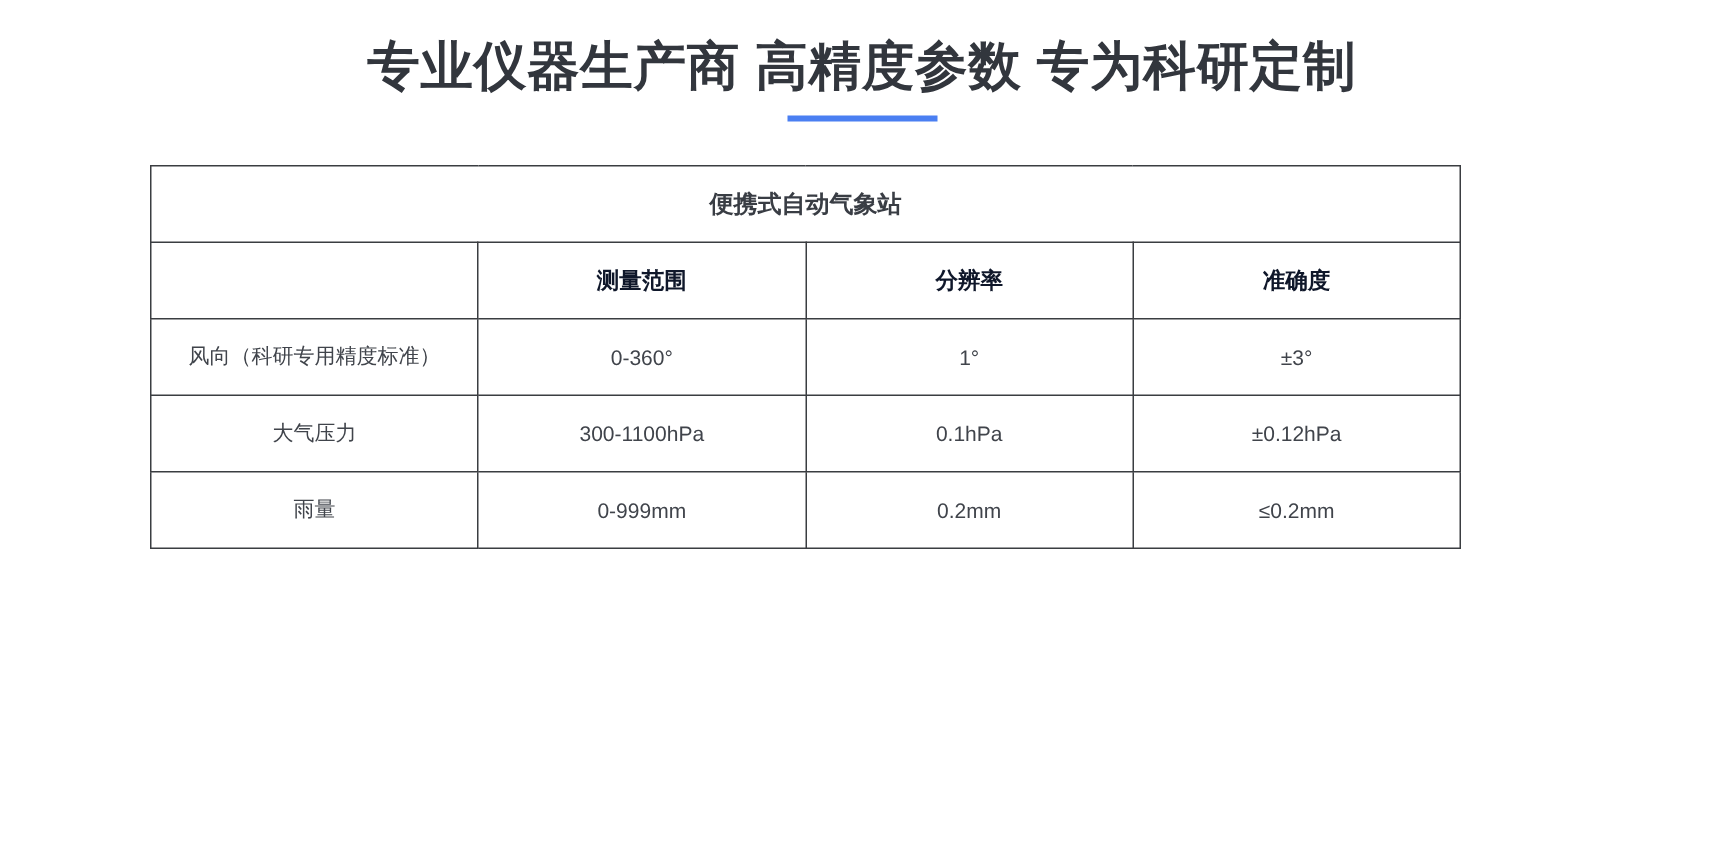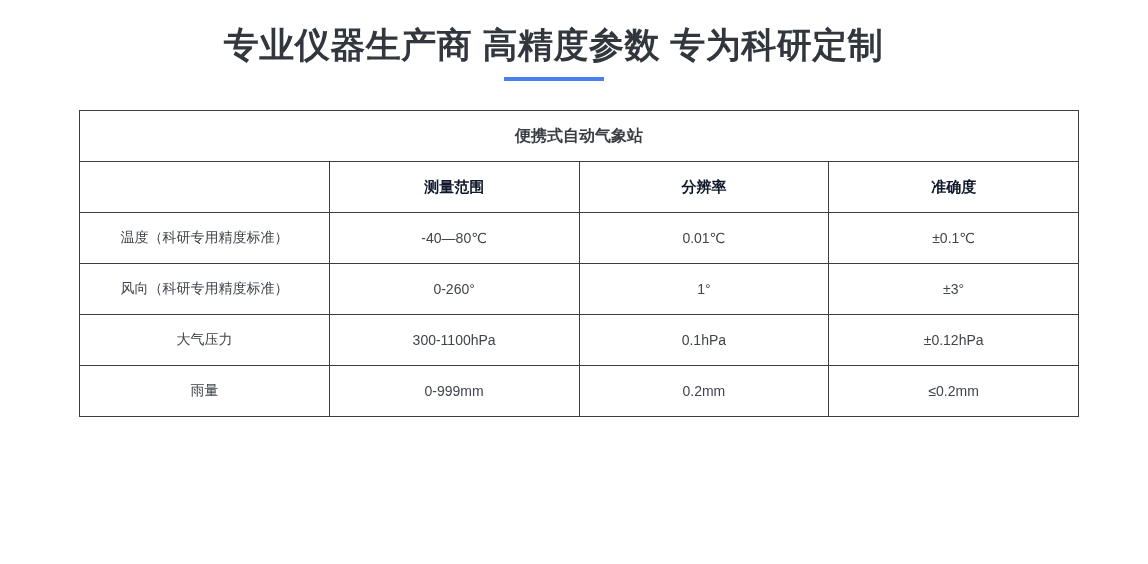--- a/index.html
+++ b/index.html
@@ -8,21 +8,21 @@
     padding: 0;
     background: #ffffff;
     font-family: "Liberation Sans", "DejaVu Sans", sans-serif;
   }
   body {
     width: 1148px;
     height: 564px;
     overflow: hidden;
   }
   .content {
-    margin-left: 79px;
+    margin-left: 100px;
     width: 949px;
   }
   .page-heading {
     margin: 0;
     padding-top: 26px;
     text-align: center;
     font-size: 35px;
     line-height: 38px;
     font-weight: 700;
     color: #32363d;
@@ -30,21 +30,21 @@
     white-space: nowrap;
   }
   .heading-underline {
     width: 100px;
     height: 4px;
     margin: 13px auto 0 auto;
     background: #4a7ff2;
   }
   table.spec-table {
     margin-top: 29px;
-    width: 1000px;
+    width: 874px;
     border-collapse: collapse;
     table-layout: fixed;
     color: #40444b;
   }
   table.spec-table th,
   table.spec-table td {
     border: 1px solid #3a3d41;
     height: 51px;
     text-align: center;
     vertical-align: middle;
@@ -80,32 +80,26 @@
       <tr>
         <th colspan="4" class="table-title-cell">便携式自动气象站</th>
       </tr>
       <tr>
         <th class="col-header"></th>
         <th class="col-header">测量范围</th>
         <th class="col-header">分辨率</th>
         <th class="col-header">准确度</th>
       </tr>
 
-      <tr>
-        <td class="row-label">温度（科研专用精度标准）</td>
-        <td class="data-cell">-40—80℃</td>
-        <td class="data-cell">0.01℃</td>
-        <td class="data-cell">±0.1℃</td>
-      </tr>
 
 
 
       <tr>
         <td class="row-label">风向（科研专用精度标准）</td>
-        <td class="data-cell">0-260°</td>
+        <td class="data-cell">0-360°</td>
         <td class="data-cell">1°</td>
         <td class="data-cell">±3°</td>
       </tr>
 
       <tr>
         <td class="row-label">大气压力</td>
         <td class="data-cell">300-1100hPa</td>
         <td class="data-cell">0.1hPa</td>
         <td class="data-cell">±0.12hPa</td>
       </tr>

